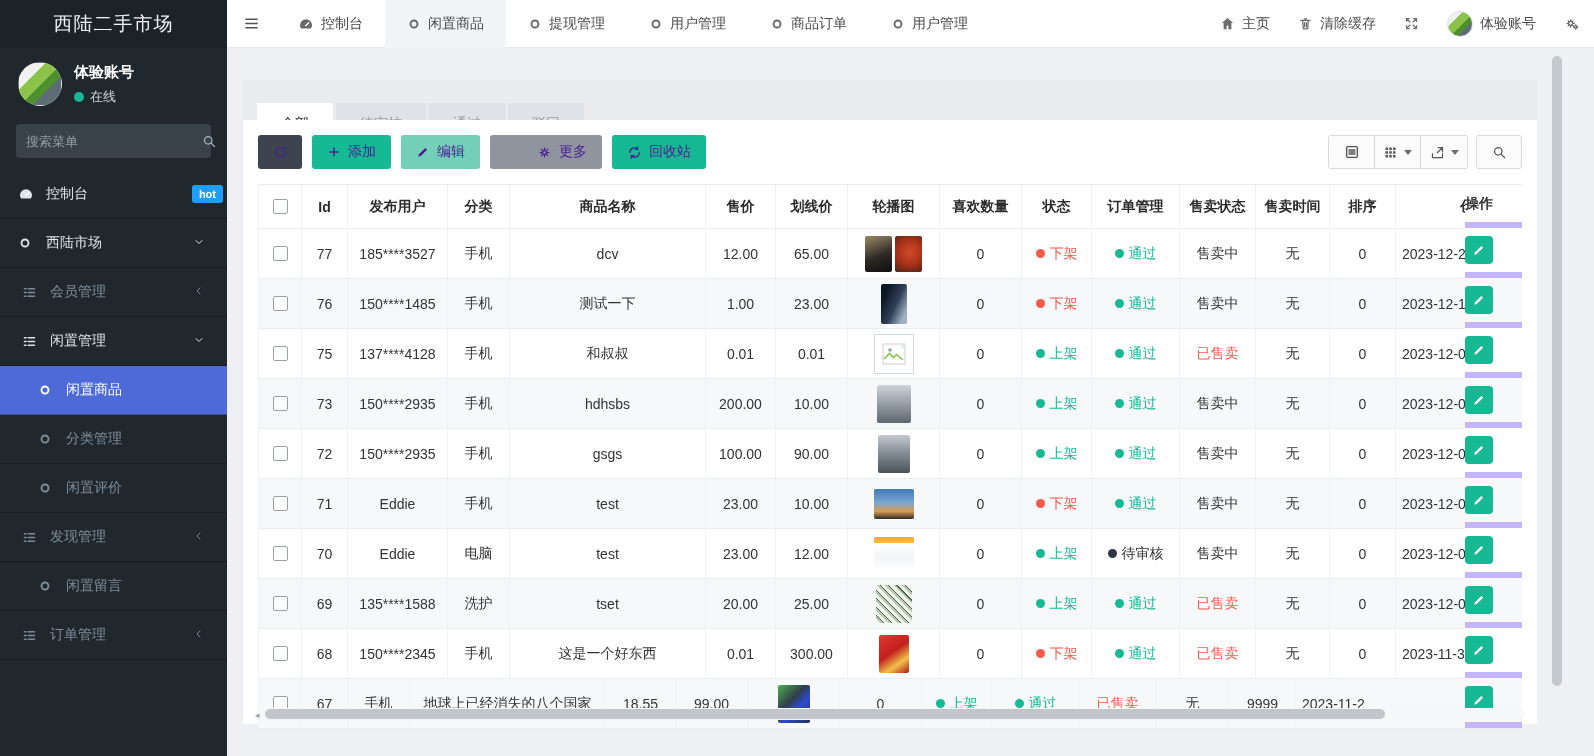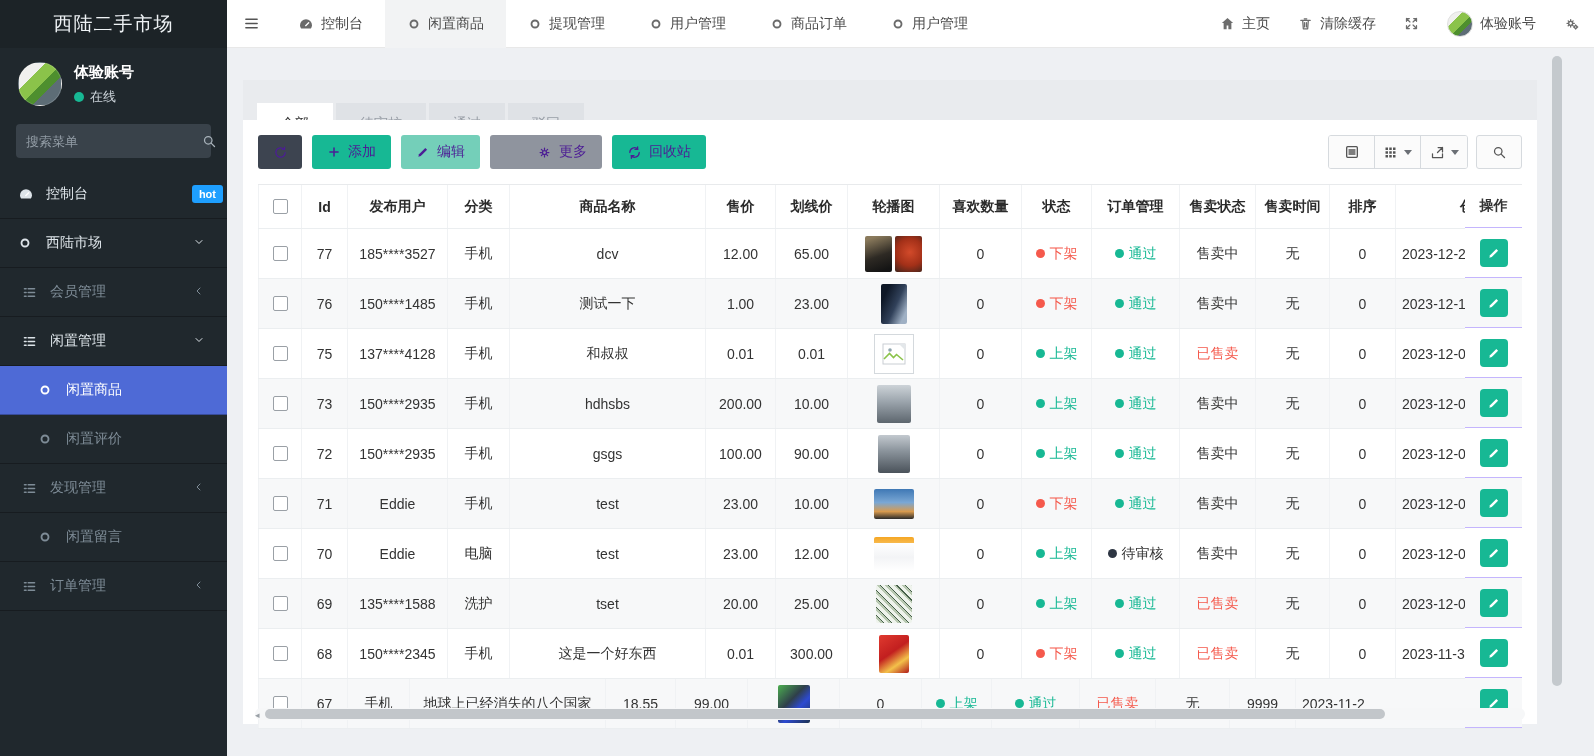--- a/index.html
+++ b/index.html
@@ -89,21 +89,21 @@
   .c-sort{width:66px;} .c-created{width:170px; justify-content:flex-start; padding-left:6px;}
   .trow.head .c-created { padding-left:64px; }
   .cbx { width:15px; height:15px; border:1px solid #9aa0a6; border-radius:2px; background:#fff; cursor:pointer; }
   .thumb { border-radius:2px; display:inline-block; }
   .sdot { width:9px; height:9px; border-radius:50%; display:inline-block; margin-right:5px; flex:0 0 9px; }
   .t-danger { color:var(--red,#f5594c); } .t-danger .sdot { background:var(--red,#f5594c); }
   .t-success { color:var(--green,#1cbd92); } .t-success .sdot { background:var(--green,#1cbd92); }
   .t-dark { color:#333; } .t-dark .sdot { background:#2e3643; }
   .t-normal { color:#333; }
   .acts { position:absolute; top:0; right:0; width:57px; }
-  .acell { height:50px; display:flex; align-items:center; justify-content:center; background:#fff; border-bottom:1px solid #c4b5fd; }
+  .acell { height:50px; display:flex; align-items:center; justify-content:flex-start; background:#fff; border-bottom:6px solid #c4b5fd; }
   .acell.head { height:44px; font-weight:bold; border-top:1px solid #e8eaec; }
   .acell.stripe { background:#f7f8f9; }
   .edit-btn { width:28px; height:28px; background:var(--green,#17b894); border:none; border-radius:4px; color:#fff;
       display:inline-flex; align-items:center; justify-content:center; cursor:pointer; }
   .broken { width:40px; height:40px; background:#fff; border:1px solid #d4d9dd; display:inline-flex; align-items:center; justify-content:center; }
 
   
   .hscroll { position:absolute; left:12px; right:12px; bottom:4px; height:12px; background:#f6f7f8; border-radius:6px; }
   .hscroll .harrow { position:absolute; left:0; top:2px; color:#9aa0a6; font-size:9px; }
   .hscroll .hthumb { position:absolute; left:10px; top:1px; height:10px; width:1120px; background:#c2c6ca; border-radius:5px; cursor:pointer; }
@@ -188,20 +188,28 @@
             </svg>
           </span>
         </div>
         <div class="menu-item lv2 active">
           <span class="icon">
             <svg width="14" height="14" viewBox="0 0 24 24" fill="none" stroke="currentColor" stroke-width="2" stroke-linecap="round" stroke-linejoin="round">
               <circle cx="12" cy="12" r="6" stroke-width="3.2"></circle>
             </svg>
           </span>
           <span>闲置商品</span>
+        </div>
+        <div class="menu-item lv2 ">
+          <span class="icon">
+            <svg width="14" height="14" viewBox="0 0 24 24" fill="none" stroke="currentColor" stroke-width="2" stroke-linecap="round" stroke-linejoin="round">
+              <circle cx="12" cy="12" r="6" stroke-width="3.2"></circle>
+            </svg>
+          </span>
+          <span>分类管理</span>
         </div>
         <div class="menu-item lv2 ">
           <span class="icon">
             <svg width="14" height="14" viewBox="0 0 24 24" fill="none" stroke="currentColor" stroke-width="2" stroke-linecap="round" stroke-linejoin="round">
               <circle cx="12" cy="12" r="6" stroke-width="3.2"></circle>
             </svg>
           </span>
           <span>闲置评价</span>
         </div>
         <div class="menu-item lv1 ">

